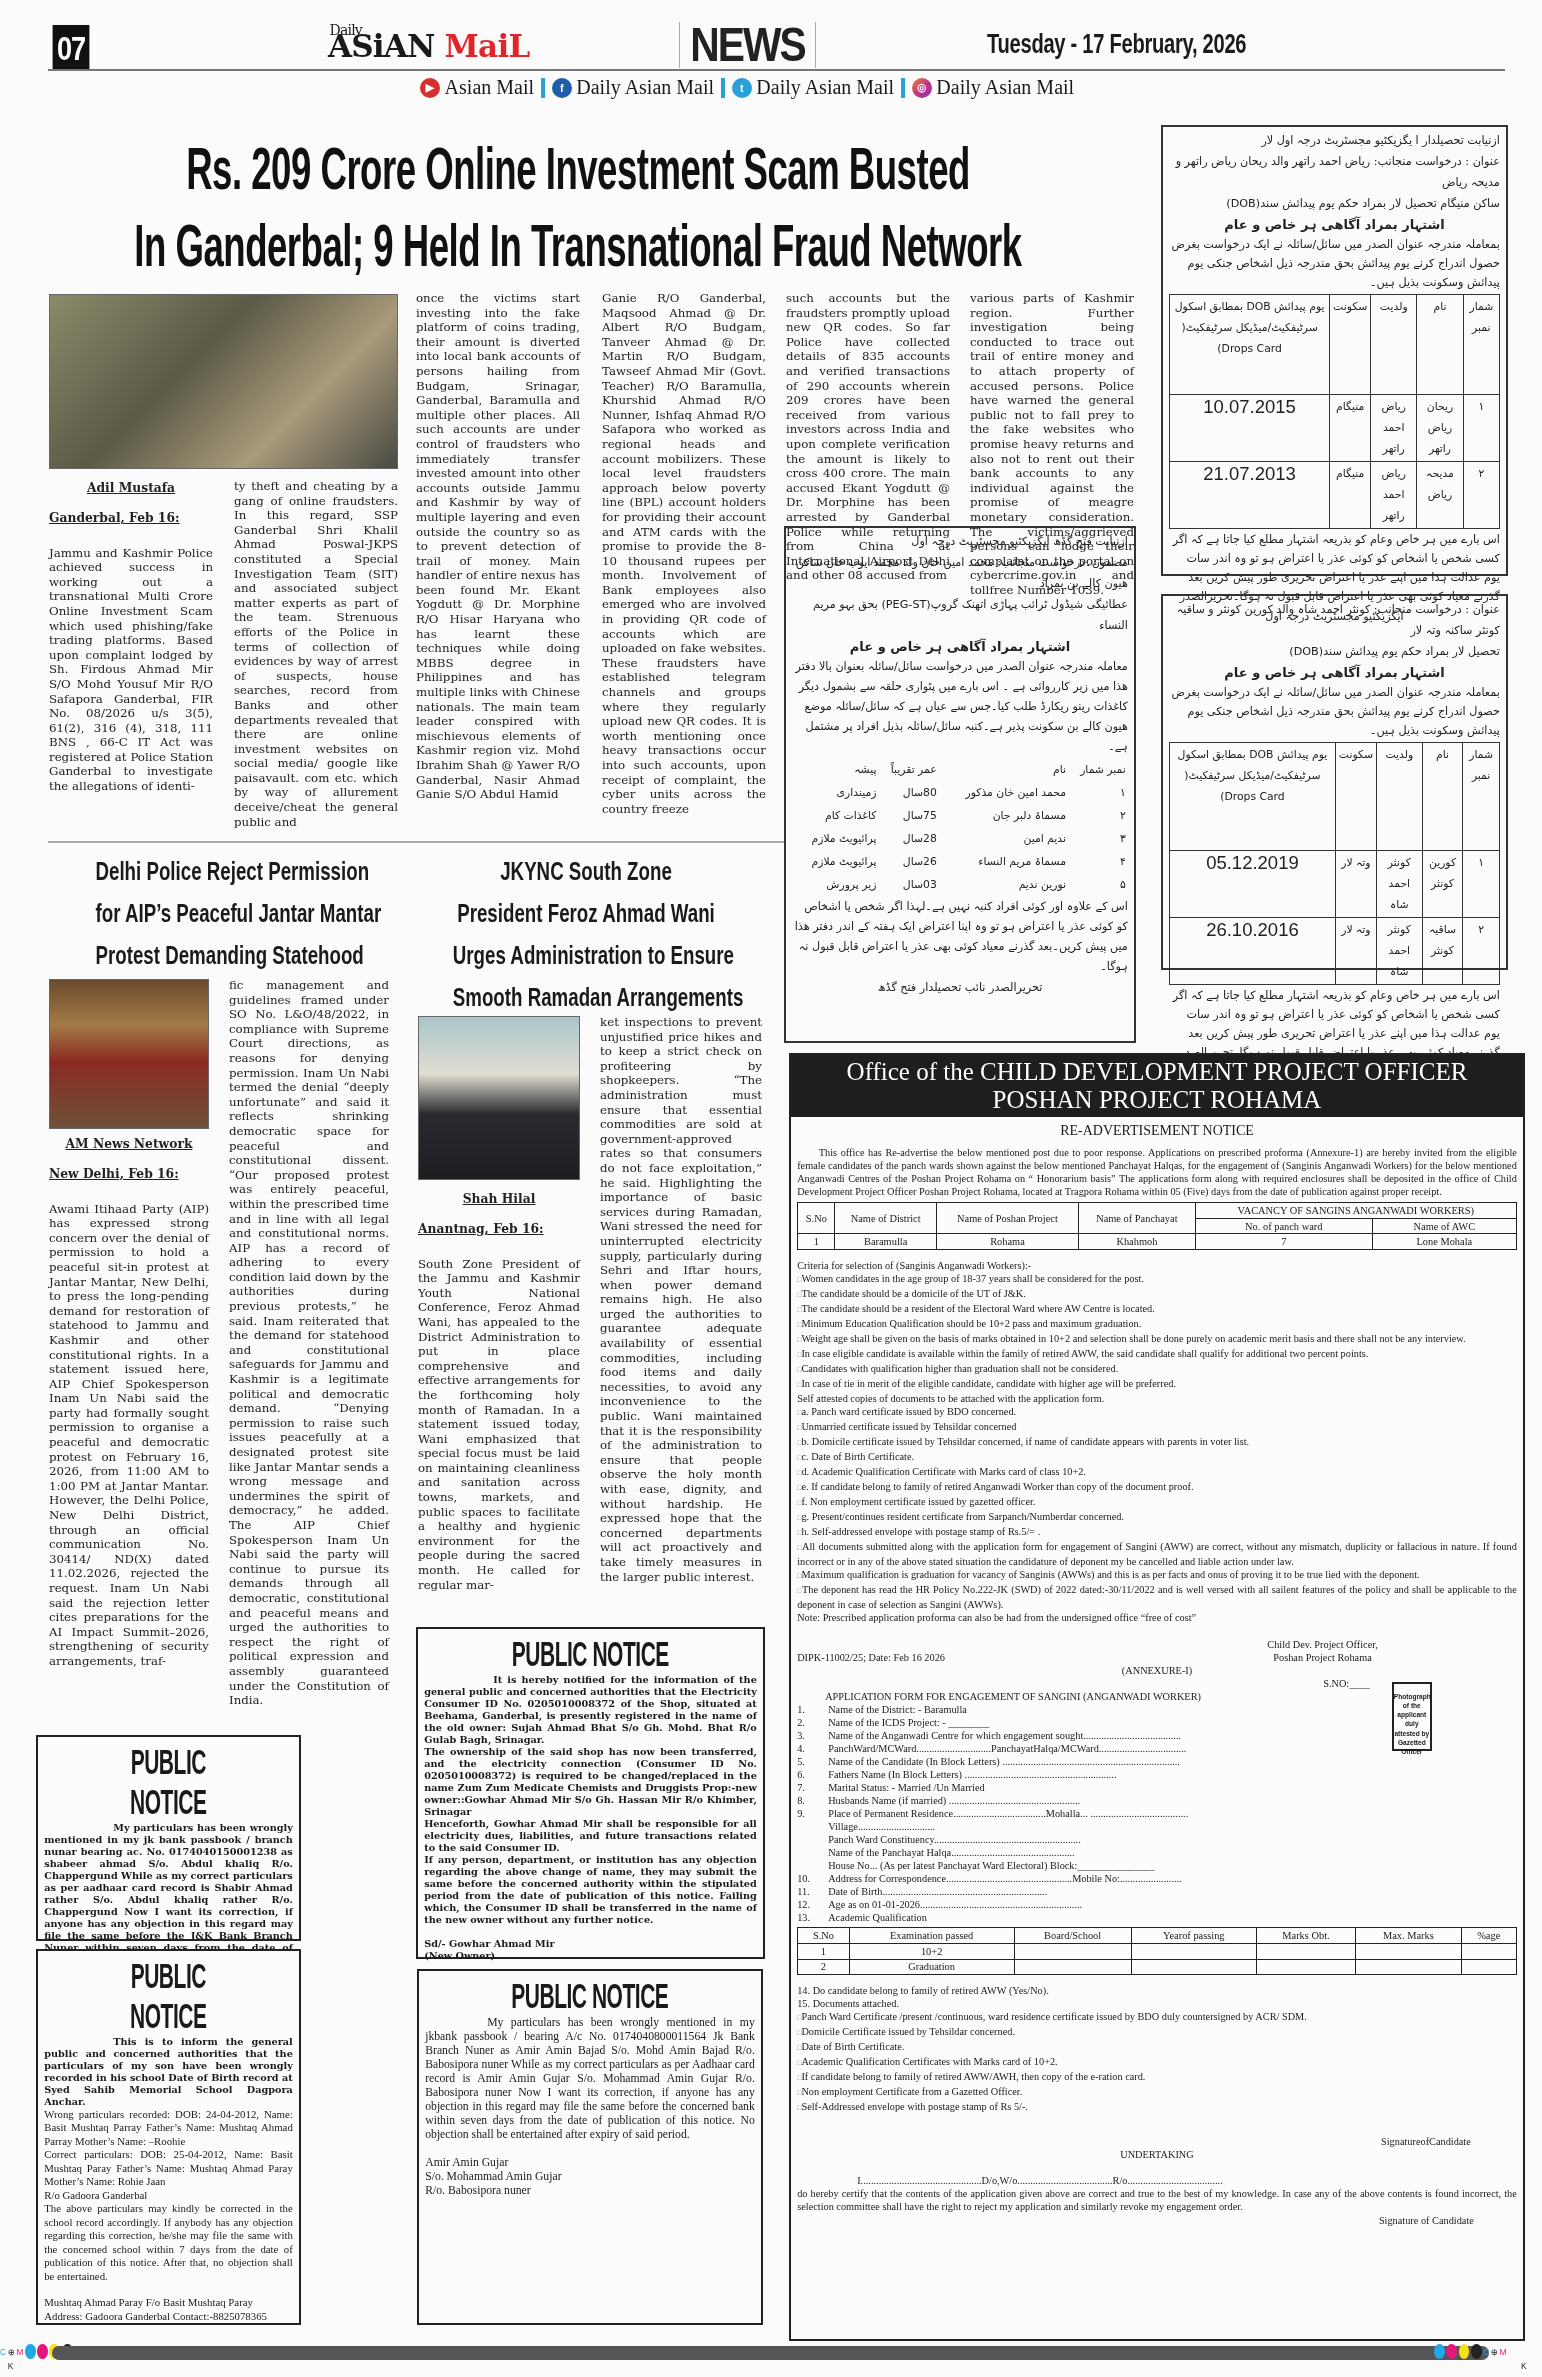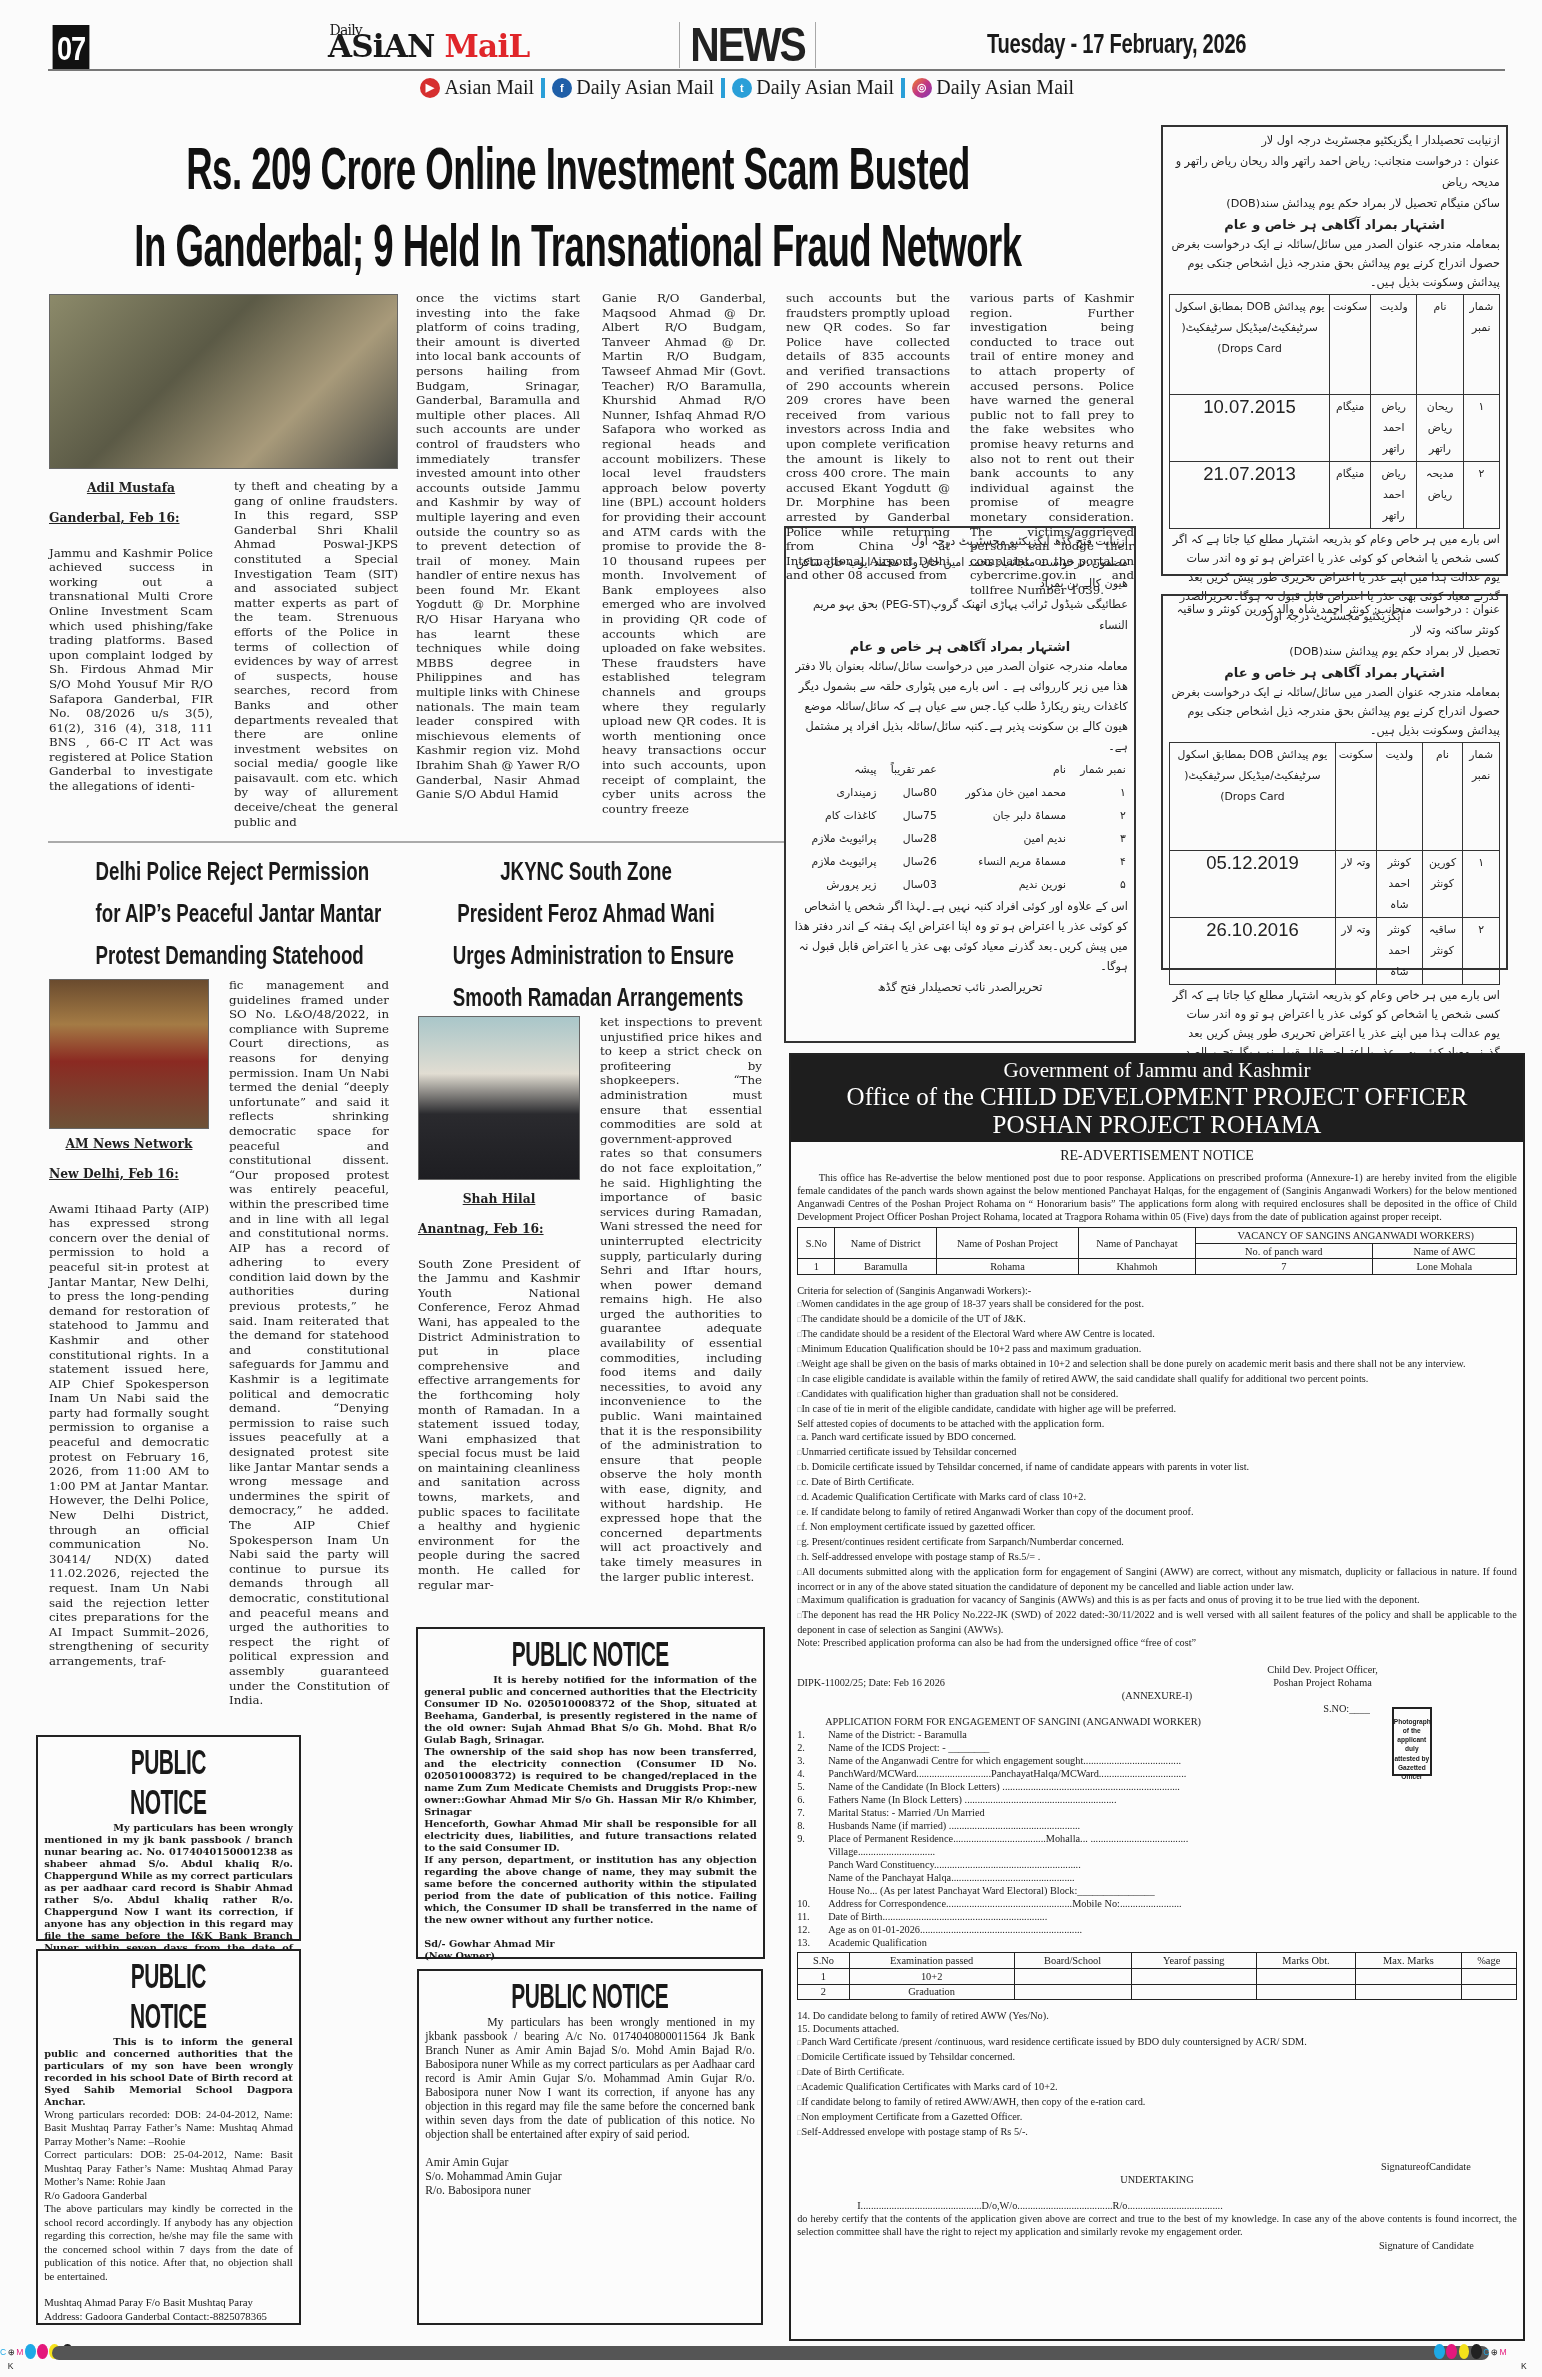--- a/index.html
+++ b/index.html
@@ -288,21 +288,20 @@
   <div class="notice-body nb2">
     <p style="text-indent:62px">My particulars has been wrongly mentioned in my jkbank passbook / bearing A/c No. 0174040800011564 Jk Bank Branch Nuner as Amir Amin Bajad S/o. Mohd Amin Bajad R/o. Babosipora nuner While as my correct particulars as per Aadhaar card record is Amir Amin Gujar S/o. Mohammad Amin Gujar R/o. Babosipora nuner Now I want its correction, if anyone has any objection in this regard may file the same before the concerned bank within seven days from the date of publication of this notice. No objection shall be entertained after expiry of said period.</p><br>
     <div>Amir Amin Gujar</div>
     <div>S/o. Mohammad Amin Gujar</div>
     <div>R/o. Babosipora nuner</div>
   </div>
 </div>
 
 <div class="abs govt" style="left:789px;top:1053px;width:736px;height:1288px">
   <div class="govt-head">
-    <div style="font-size:21px">Government of Jammu and Kashmir</div>
     <div style="font-size:25px">Office of the CHILD DEVELOPMENT PROJECT OFFICER</div>
     <div style="font-size:25px">POSHAN PROJECT ROHAMA</div>
   </div>
   <div style="text-align:center;font-family:'Liberation Serif',serif;font-size:14px;margin:6.2px 0">RE-ADVERTISEMENT NOTICE</div>
   <div class="gbody">
     <p style="text-indent:21.6px">This office has Re-advertise the below mentioned post due to poor response.  Applications  on prescribed proforma (Annexure-1) are  hereby invited  from the eligible female candidates of the panch wards shown against the below mentioned Panchayat Halqas, for the engagement of (Sanginis Anganwadi Workers) for the below mentioned Anganwadi Centres   of the Poshan Project Rohama on “ Honorarium basis” The applications form along with required  enclosures shall be deposited in the office of  Child Development Project  Officer Poshan  Project Rohama, located  at Tragpora Rohama within 05 (Five) days from the date of publication against proper receipt.</p>
     <table class="gtable" style="margin:4.6px 0 9.3px">
       <tbody>
           <tr>
         <th rowspan="2">S.No</th>

